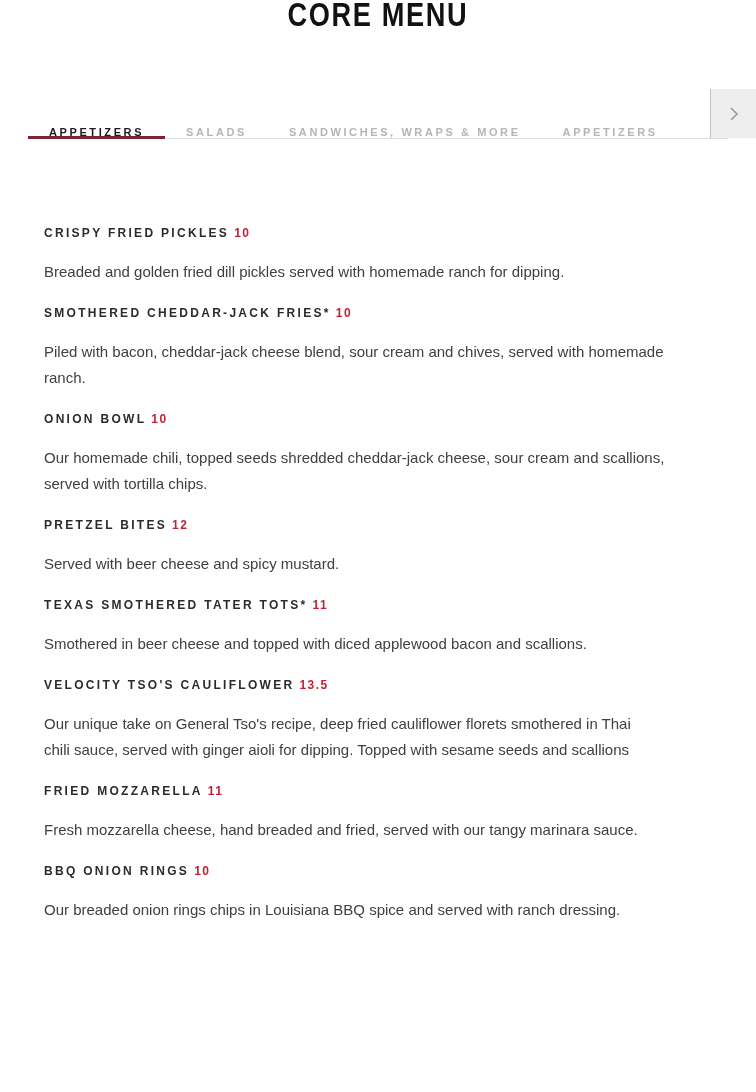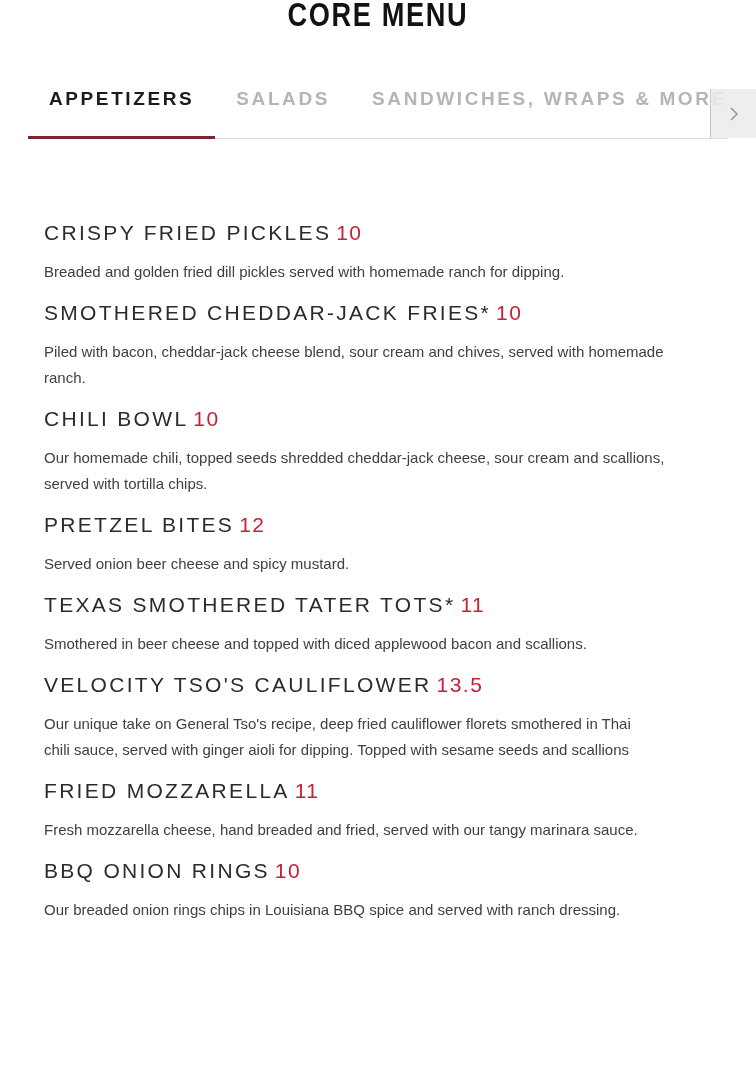--- a/index.html
+++ b/index.html
@@ -29,23 +29,23 @@
     position: relative;
     margin: 58px 28px 0 28px;
     border-bottom: 1px solid #dddddd;
   }
   .tabs {
     display: flex;
     white-space: nowrap;
   }
   .tab {
     height: 50px;
-    display: flex; align-items: flex-start;
+    display: flex; align-items: flex-end;
     padding: 0 21px;
-    font-size: 19px;
+    font-size: 11px;
     font-weight: 700;
     letter-spacing: 2.6px;
     color: #b5b5b5;
     cursor: pointer;
     position: relative;
     flex: 0 0 auto;
   }
   .tab.active { color: #1c1c1c; }
   .tab.active::after {
     content: "";
@@ -61,23 +61,23 @@
     border-left: 1px solid #c4c4c4;
     display: flex; align-items: center; justify-content: center;
     cursor: pointer;
     z-index: 2;
   }
   .menu {
     padding: 84px 57px 0 44px;
   }
   .item-name {
     margin: 0 0 16px 0;
-    font-size: 21px;
+    font-size: 12px;
     line-height: 20px;
-    font-weight: 400;
+    font-weight: 700;
     letter-spacing: 2.3px;
     color: #2b2b2b;
   }
   .item-price {
     color: #c42138;
     letter-spacing: 1.5px;
     margin-left: 5px;
   }
   .item-desc {
     margin: 0 0 18px 0;
@@ -117,25 +117,25 @@
 </div>
 
 <div class="menu">
 
   <h3 class="item-name"><span>CRISPY FRIED PICKLES</span><span class="item-price">10</span></h3>
   <p class="item-desc">Breaded and golden fried dill pickles served with homemade ranch for dipping.</p>
 
   <h3 class="item-name"><span>SMOTHERED CHEDDAR-JACK FRIES*</span><span class="item-price">10</span></h3>
   <p class="item-desc">Piled with bacon, cheddar-jack cheese blend, sour cream and chives, served with homemade ranch.</p>
 
-  <h3 class="item-name"><span>CHILI BOWL</span><span class="item-price">10</span></h3>
+  <h3 class="item-name"><span>ONION BOWL</span><span class="item-price">10</span></h3>
   <p class="item-desc">Our homemade chili, topped seeds shredded cheddar-jack cheese, sour cream and scallions, served with tortilla chips.</p>
 
   <h3 class="item-name"><span>PRETZEL BITES</span><span class="item-price">12</span></h3>
-  <p class="item-desc">Served onion beer cheese and spicy mustard.</p>
+  <p class="item-desc">Served with beer cheese and spicy mustard.</p>
 
   <h3 class="item-name"><span>TEXAS SMOTHERED TATER TOTS*</span><span class="item-price">11</span></h3>
   <p class="item-desc">Smothered in beer cheese and topped with diced applewood bacon and scallions.</p>
 
   <h3 class="item-name"><span>VELOCITY TSO'S CAULIFLOWER</span><span class="item-price">13.5</span></h3>
   <p class="item-desc">Our unique take on General Tso's recipe, deep fried cauliflower florets smothered in Thai
 chili sauce, served with ginger aioli for dipping. Topped with sesame seeds and scallions</p>
 
   <h3 class="item-name"><span>FRIED MOZZARELLA</span><span class="item-price">11</span></h3>
   <p class="item-desc">Fresh mozzarella cheese, hand breaded and fried, served with our tangy marinara sauce.</p>

